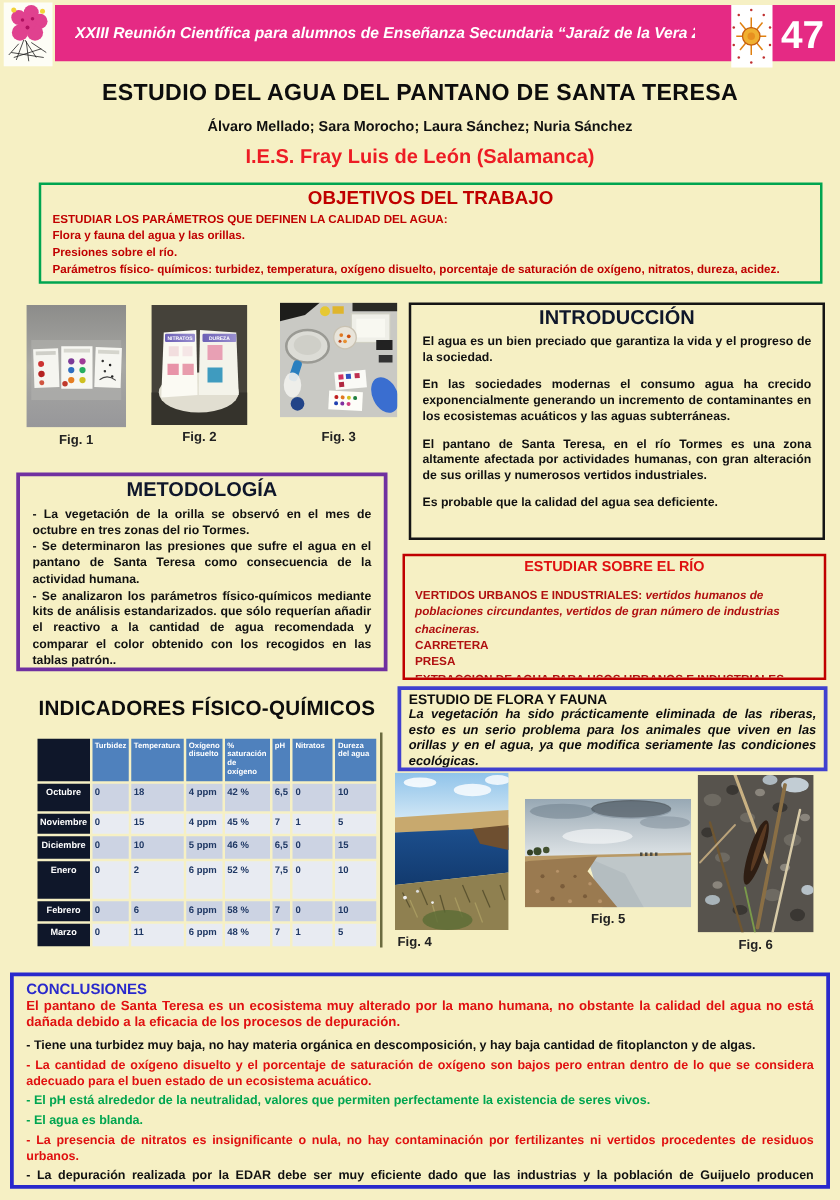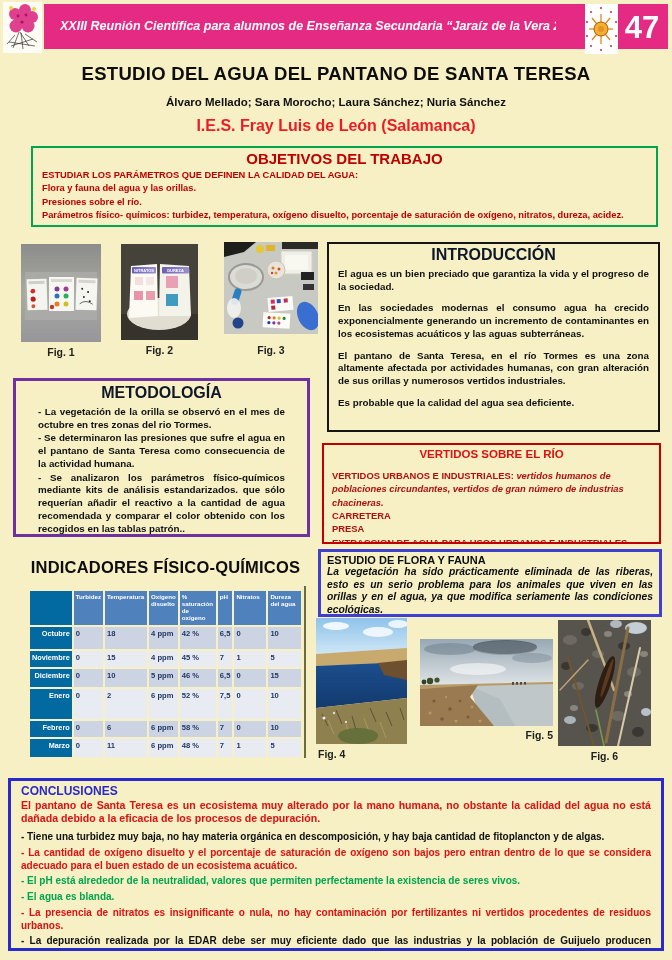--- a/index.html
+++ b/index.html
@@ -31,37 +31,37 @@
     font-size:16px;font-weight:bold;color:#ED1C24;}
   
   .box{position:absolute;background:#F6F0C4;box-sizing:border-box;}
   .objetivos{left:31px;top:146px;width:627px;height:81px;border:2px solid #00A550;padding:1px 9px;}
   .obj-title{text-align:center;color:#C00000;font-weight:bold;font-size:15px;margin:1px 0 2px;}
   .obj-line{color:#C00000;font-weight:bold;font-size:9.3px;line-height:1.45;}
   .intro{left:327px;top:242px;width:333px;height:190px;border:2px solid #151515;padding:1px 9px;overflow:hidden;}
   .sec-title{text-align:center;color:#0f172a;font-weight:bold;font-size:16px;margin:1px 0 4px;}
   .body-p{color:#111;font-weight:bold;font-size:9.8px;line-height:1.3;text-align:justify;margin:0 0 9px;}
   .metodo{left:13px;top:378px;width:297px;height:159px;border:3px solid #7030A0;padding:2px 10px;overflow:hidden;}
-  .metodo .body-p{margin:0 12px 1px;}
+  .metodo .body-p{margin:0 0 1px;}
   .presiones{left:322px;top:443px;width:339px;height:101px;border:2px solid #C00000;padding:1px 8px;overflow:hidden;}
   .pres-title{text-align:center;color:#DF1010;font-weight:bold;font-size:11.5px;margin:2px 0 9px;}
   .pres-body{color:#B01010;font-size:9.4px;line-height:1.42;}
   .pres-bold{font-weight:bold;}
   .pres-italic{font-style:italic;font-weight:bold;}
   .pres-line{font-weight:bold;}
   .flora{left:318px;top:549px;width:344px;height:68px;border:3px solid #4040CF;padding:1px 6px;overflow:hidden;}
   .flora-title{color:#0d0d0d;font-weight:bold;font-size:11px;margin:1px 0 0;}
   .flora-text{color:#0d0d0d;font-weight:bold;font-style:italic;font-size:10.3px;line-height:1.22;text-align:justify;}
   
   .ind-title{position:absolute;left:18px;top:558px;width:295px;text-align:center;
     font-size:16.5px;font-weight:bold;color:#0d0d0d;letter-spacing:.2px;}
   .ind-table{position:absolute;left:28px;top:589px;border-collapse:separate;border-spacing:2px;table-layout:fixed;}
   .ind-table th,.ind-table td{padding:2px 2px;vertical-align:top;overflow:hidden;}
   .ind-table thead th{background:#4F81BD;color:#fff;font-size:6.2px;font-weight:bold;text-align:left;height:30px;}
-  .ind-table .row-label{background:#0369a1;color:#fff;font-size:7.3px;font-weight:bold;text-align:right;margin-top:34px;}
+  .ind-table .row-label{background:#0f172a;color:#fff;font-size:7.3px;font-weight:bold;text-align:center;margin-top:34px;}
   .ind-table td{font-size:7.6px;font-weight:bold;color:#1F3864;}
   .ind-table tr.r-a td{background:#CCD3E3;}
   .ind-table tr.r-b td{background:#E8EBF2;}
   .v-line{position:absolute;left:304px;top:586px;width:2px;height:172px;background:#6B6B3F;}
   
   .photo{position:absolute;overflow:hidden;}
   .photo svg{display:block;width:100%;height:100%;}
   .fig-cap{position:absolute;font-size:10.5px;font-weight:bold;color:#222;text-align:center;}
   
   .conclu{left:8px;top:778px;width:656px;height:173px;border:3px solid #2929CC;padding:2px 10px;overflow:hidden;}
@@ -264,21 +264,21 @@
   </div>
 
   <div class="box metodo">
     <div class="sec-title">METODOLOGÍA</div>
     <p class="body-p">- La vegetación de la orilla se observó en el mes de octubre en tres zonas del rio Tormes.</p>
     <p class="body-p">- Se determinaron las presiones que sufre el agua en el pantano de Santa Teresa como consecuencia de la actividad humana.</p>
     <p class="body-p">- Se analizaron los parámetros físico-químicos mediante kits de análisis estandarizados. que sólo requerían añadir el reactivo a la cantidad de agua recomendada y comparar el color obtenido con los recogidos en las tablas patrón..</p>
   </div>
 
   <div class="box presiones">
-    <div class="pres-title">VERTIDOS SOBRE EL RÍO</div>
+    <div class="pres-title">ESTUDIAR SOBRE EL RÍO</div>
     <div class="pres-body">
       <span class="pres-bold">VERTIDOS URBANOS E INDUSTRIALES: </span><span class="pres-italic">vertidos humanos de poblaciones circundantes, vertidos de gran número de industrias chacineras.</span>
       <div class="pres-line">CARRETERA</div>
       <div class="pres-line">PRESA</div>
       <div class="pres-line">EXTRACCION DE AGUA PARA USOS URBANOS E INDUSTRIALES.</div>
     </div>
   </div>
 
   <div class="ind-title">INDICADORES FÍSICO-QUÍMICOS</div>
   <div class="v-line"></div>
@@ -453,21 +453,21 @@
         </g>
       <g fill="#b8946a">
           <circle cx="10" cy="74" r="1.6"></circle>
           <circle cx="36" cy="82" r="1.6"></circle>
           <circle cx="52" cy="68" r="1.4"></circle>
           <circle cx="60" cy="82" r="1.6"></circle>
           <circle cx="26" cy="58" r="1.2"></circle>
         </g>
     </svg>
   </div>
-  <div class="fig-cap" style="left:420px;top:729px;width:133px;text-align:right;">Fig. 5</div>
+  <div class="fig-cap" style="left:420px;top:729px;width:133px;">Fig. 5</div>
 
   <div class="photo" style="left:558px;top:620px;width:93px;height:126px;">
     <svg viewBox="0 0 93 126">
       <rect width="93" height="126" fill="#57534d"></rect>
       <g fill="#6e6a62">
           <ellipse cx="12" cy="20" rx="7" ry="5"></ellipse>
           <ellipse cx="40" cy="34" rx="6" ry="4"></ellipse>
           <ellipse cx="76" cy="52" rx="7" ry="5"></ellipse>
           <ellipse cx="20" cy="66" rx="6" ry="4"></ellipse>
           <ellipse cx="60" cy="96" rx="7" ry="5"></ellipse>

